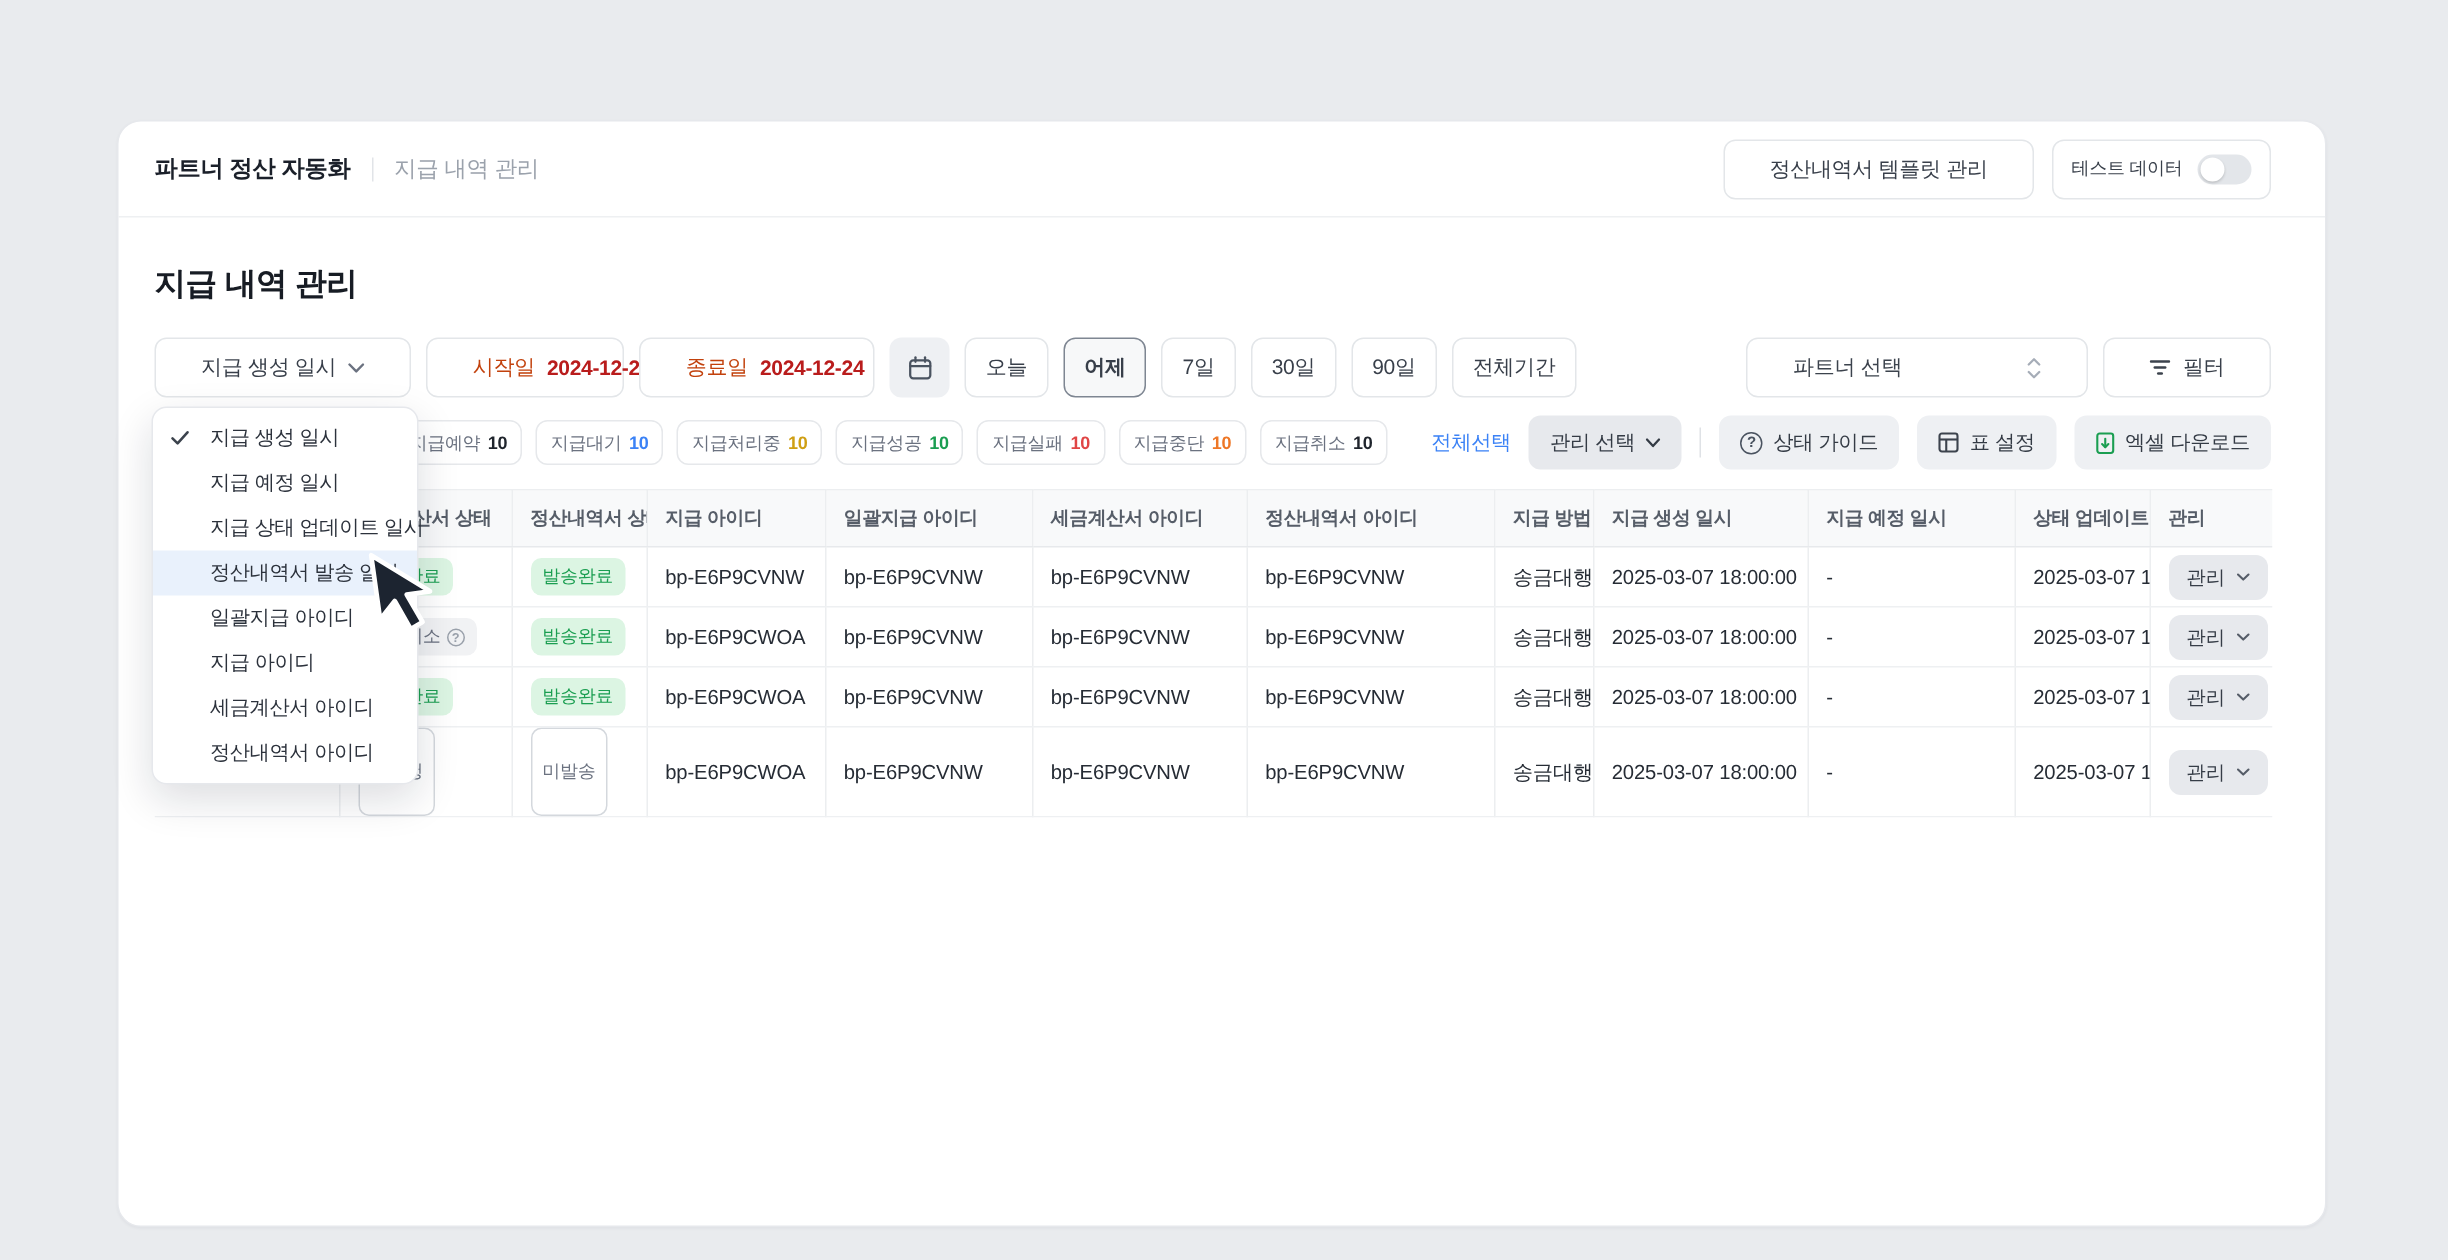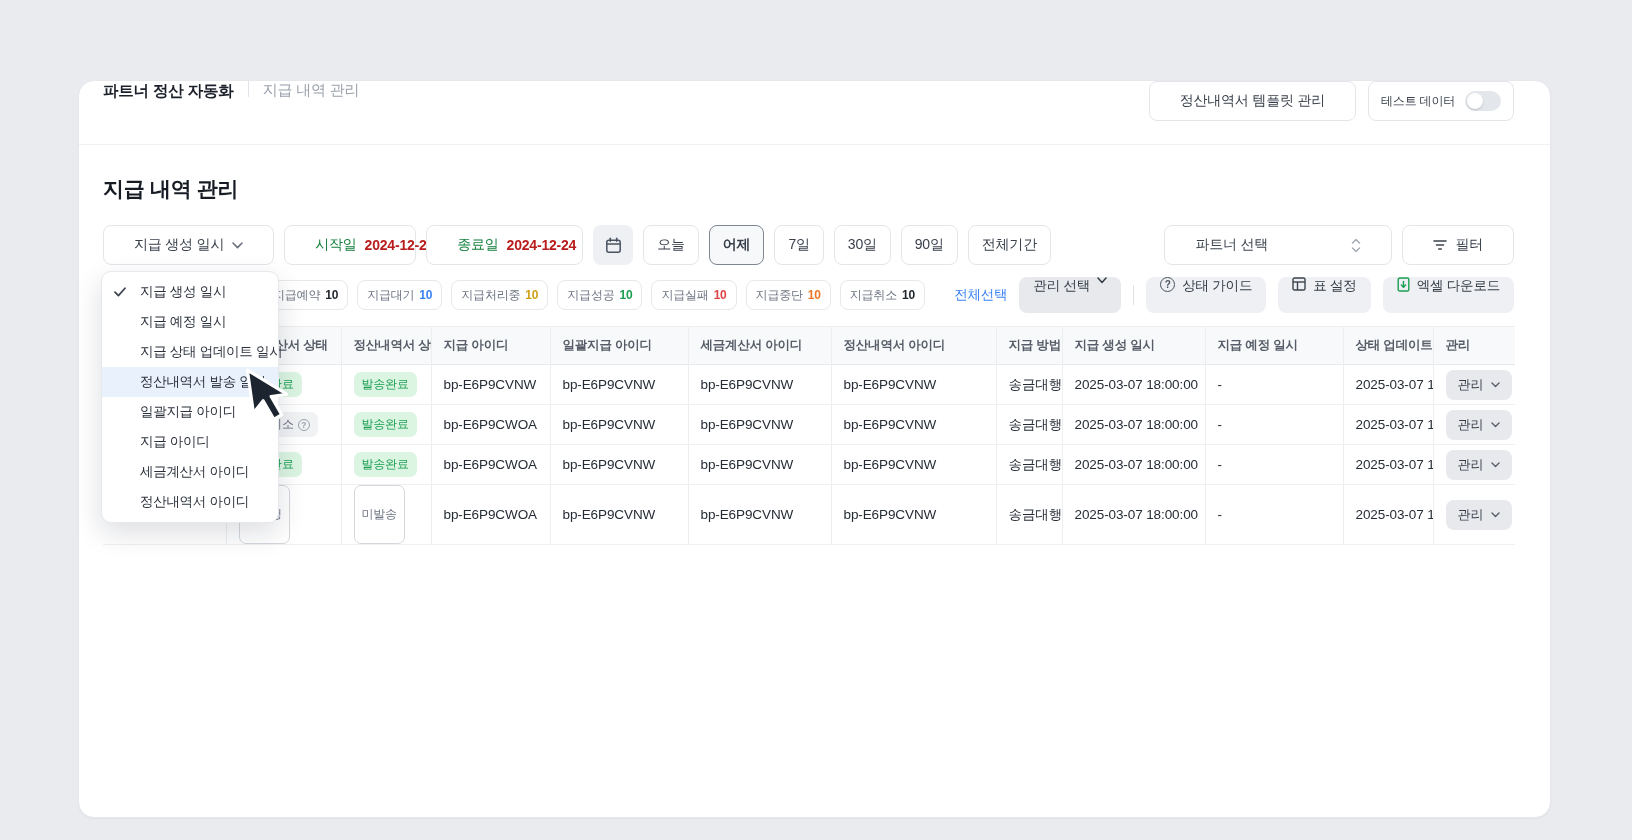--- a/index.html
+++ b/index.html
@@ -11,21 +11,21 @@
     color:#21262e;
     overflow:hidden;
   }
   .card {
     position:absolute; left:78px; top:80px; width:1473px; height:738px;
     background:#ffffff; border:1px solid #e6e8ec; border-radius:16px;
     box-shadow:0 1px 2px rgba(16,24,40,.04);
   }
   
   .card-header{
-    height:64px; display:flex; align-items:flex-start;
+    height:64px; display:flex; align-items:center;
     padding:0 36px 0 24px; border-bottom:1px solid #eef0f2;
   }
   .app-title{ font-size:15.5px; font-weight:700; color:#1b202a; letter-spacing:-0.2px;}
   .crumb-divider{ width:1px; height:16px; background:#e1e4e8; margin:0 14px;}
   .breadcrumb{ font-size:15px; color:#9ba2ac; letter-spacing:-0.2px;}
   .header-right{ margin-left:auto; display:flex; gap:12px; align-items:center;}
   .btn{
     display:inline-flex; align-items:center; gap:8px;
     background:#fff; border:1px solid #e3e6e9; border-radius:8px;
     height:40px; padding:0 30px; font-size:14px; color:#383f4a;
@@ -40,41 +40,41 @@
   .switch .knob{
     position:absolute; left:2px; top:2px; width:16px; height:16px; border-radius:50%;
     background:#fff; box-shadow:0 1px 2px rgba(0,0,0,.18);
   }
   
   .content{ padding:0 36px 0 24px; position:relative;}
   .page-title{ margin-top:30px; font-size:21px; font-weight:700; color:#171c24; letter-spacing:-0.3px;}
   .filter-row{ margin-top:22px; display:flex; align-items:center; gap:10px;}
   .select-btn{ justify-content:space-between; min-width:142px;}
   .date-box{ display:inline-flex; align-items:center; gap:8px;}
-  .date-box .lbl{ color:#15803d;}
+  .date-box .lbl{ color:#c2410c;}
   .date-box .val{ color:#b91c1c; font-weight:700;}
   .icon-btn{ width:40px; height:40px; border:none; background:#eef0f3; border-radius:8px;
     display:inline-flex; align-items:center; justify-content:center;}
   .quick{ padding:0 13px;}
   .quick.active{ border-color:#7e8692; background:#f7f8f9; font-weight:700;}
   .spacer{ flex:1;}
   .partner-select{ width:228px; justify-content:space-between; color:#3c434d;}
   
   .chips-row{ margin-top:12px; display:flex; align-items:center; height:36px;}
   .chips{ display:flex; gap:9px; margin-left:160px; align-items:center;}
   .chip{
     display:inline-flex; align-items:center; gap:5px; height:30px; padding:0 9px;
     border:1px solid #e6e8eb; border-radius:8px; background:#fff;
     font-size:12px; color:#6b7280; white-space:nowrap; letter-spacing:-0.2px;
   }
   .chip b{ font-weight:700;}
   .row-tools{ margin-left:auto; display:flex; align-items:center; gap:12px;}
   .link{ font-size:13.5px; color:#3b82f6; cursor:default; letter-spacing:-0.2px;}
   .tool-btn{
-    display:inline-flex; align-items:flex-start; gap:7px; height:36px; padding:0 14px;
+    display:inline-flex; align-items:center; gap:7px; height:36px; padding:0 14px;
     background:#eef0f3; border:none; border-radius:8px;
     font-size:13.5px; color:#343b45; white-space:nowrap; letter-spacing:-0.2px;
   }
   .tool-btn.darker{ background:#e7e9ed;}
   .vdivider{ width:1px; height:20px; background:#dfe2e6;}
   .qmark{
     width:15px; height:15px; border:1.4px solid #4a5360; border-radius:50%;
     display:inline-flex; align-items:center; justify-content:center;
     font-size:10px; font-weight:700; color:#4a5360;
   }

